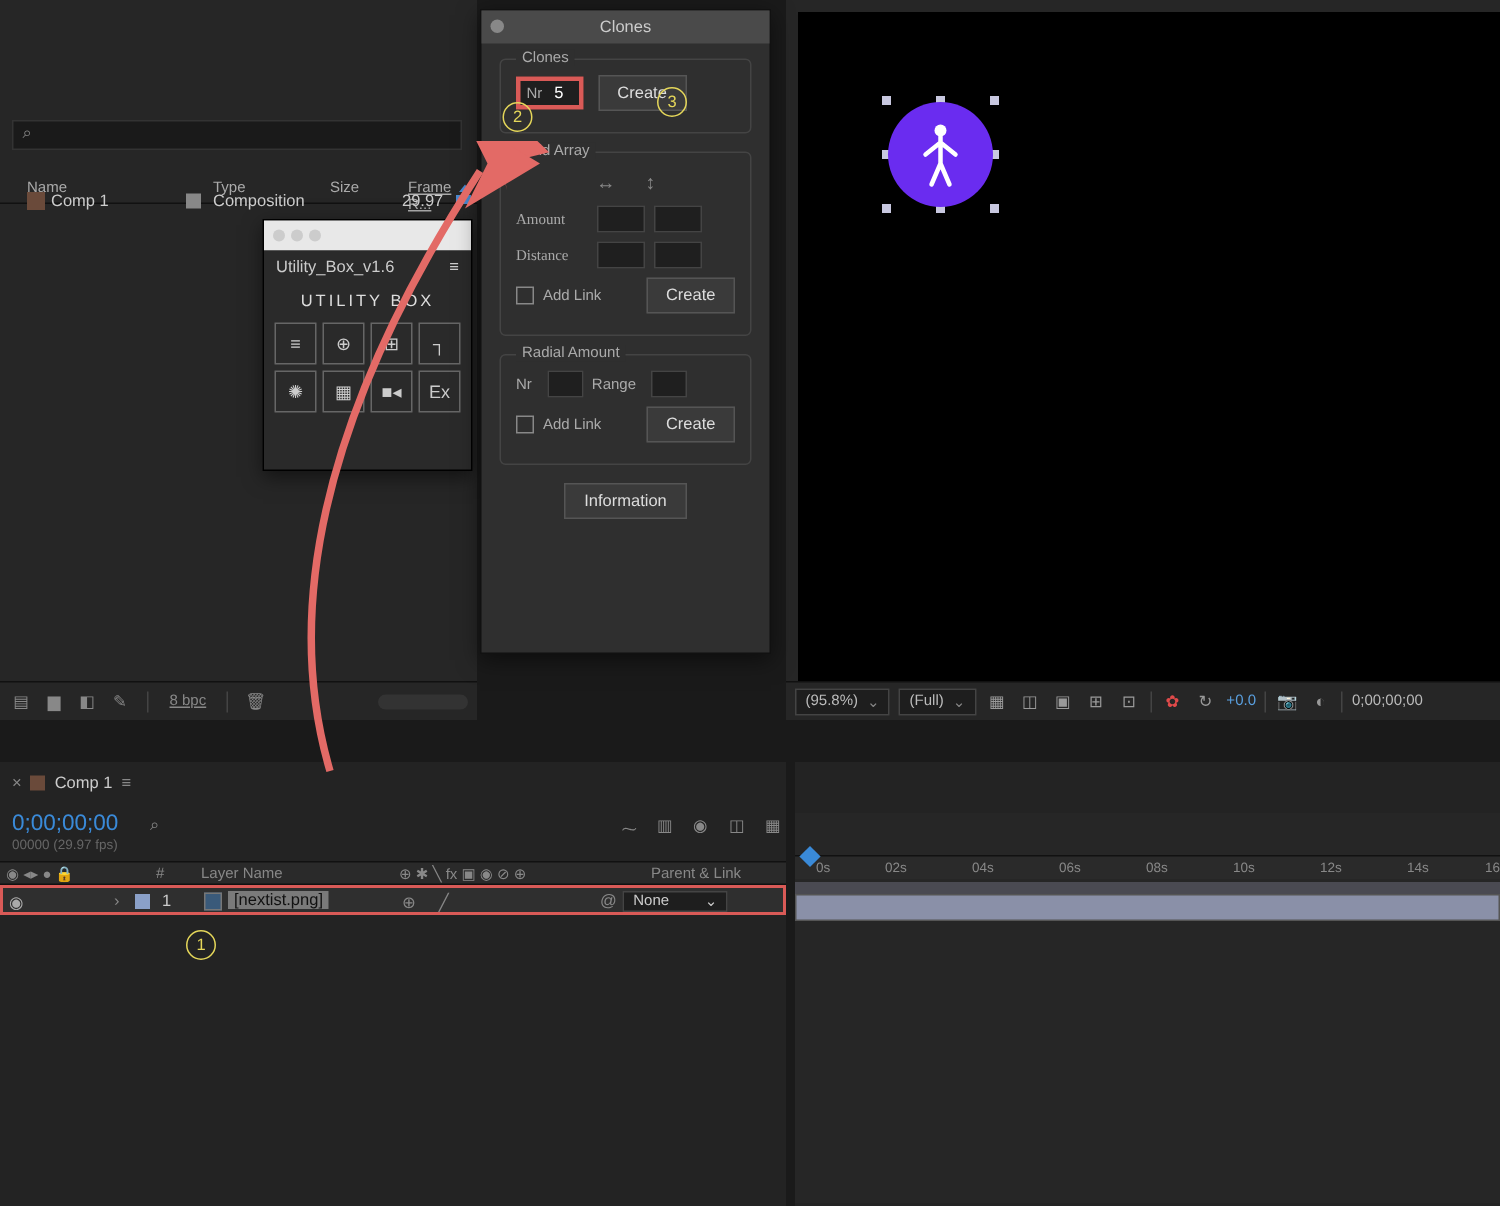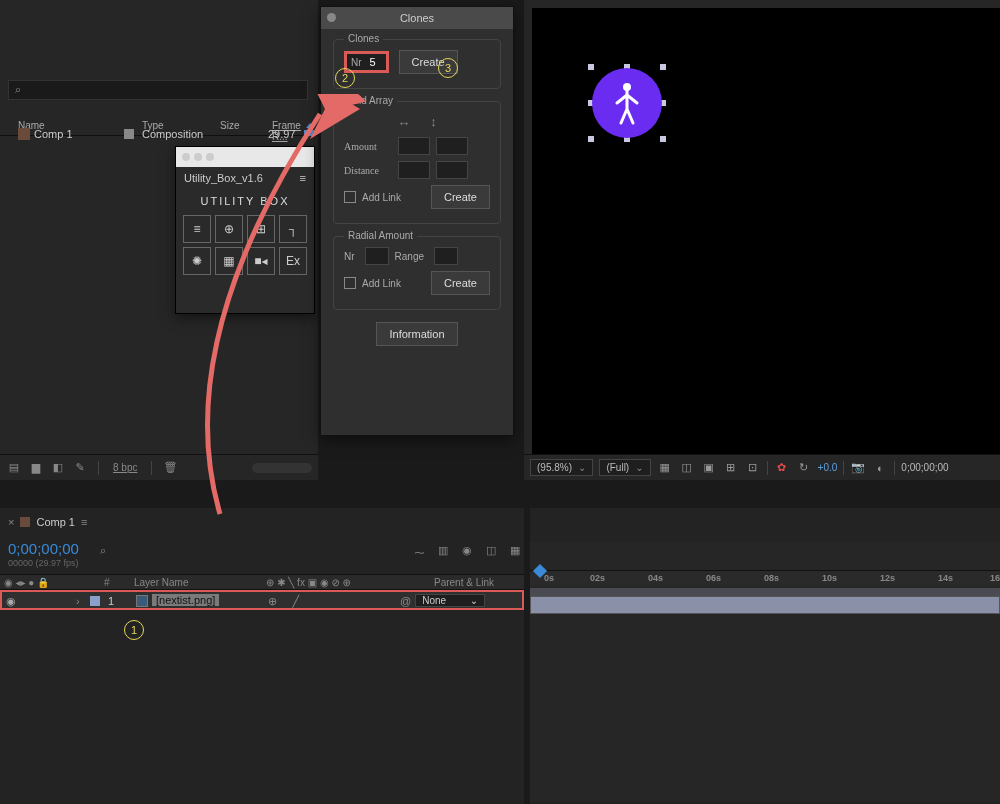--- a/index.html
+++ b/index.html
@@ -112,21 +112,21 @@
   .tl-row .num { position: absolute; left: 106px; top: 3px; color: #ccc; }
   .tl-row .ficon { position: absolute; left: 134px; top: 3px; width: 12px; height: 12px; background: #3a5a7a; border: 1px solid #777; }
   .tl-row .lname { position: absolute; left: 150px; top: 2px; background: #7a7a7a; color: #111; padding: 0 4px; font-size: 11px; }
   .tl-row .fx { position: absolute; left: 266px; top: 3px; color: #888; }
   .tl-row .parent { position: absolute; left: 398px; top: 2px; display: flex; align-items: center; gap: 4px; }
   .tl-row .at { color: #888; }
   .tl-row .none { background: #1e1e1e; border: 1px solid #444; color: #ccc; padding: 0 6px; font-size: 10px; width: 70px; display: flex; justify-content: space-between; }
 
   
   .tl-right { position: absolute; left: 530px; top: 34px; width: 470px; height: 260px; background: #262626; }
-  .tl-ruler { position: absolute; left: 0; top: 28px; width: 100%; height: 16px; background: #2a2a2a; border-top: 1px solid #111; font-size: 9px; color: #888; font-weight: bold; }
+  .tl-ruler { position: absolute; left: 0; top: 28px; width: 100%; height: 16px; background: #2a2a2a; border-top: 1px solid #111; font-size: 9px; color: #888; }
   .tl-ruler span { position: absolute; top: 2px; }
   .tl-playhead { position: absolute; left: 5px; top: 24px; width: 10px; height: 14px; z-index: 3; }
   .tl-playhead-head { width: 10px; height: 10px; background: #3a8ad8; transform: rotate(45deg); }
   .tl-workarea { position: absolute; left: 0; top: 46px; width: 100%; height: 8px; background: #4a4a52; }
   .tl-track { position: absolute; left: 0; top: 54px; width: 100%; height: 18px; background: #8a90a8; border: 1px solid #555; }
 
   .vsep { position: absolute; left: 524px; top: 508px; width: 6px; height: 296px; background: #1a1a1a; }
   .hsep1 { position: absolute; left: 0; top: 480px; width: 1000px; height: 28px; background: #1a1a1a; }
 </style>
 </head>

